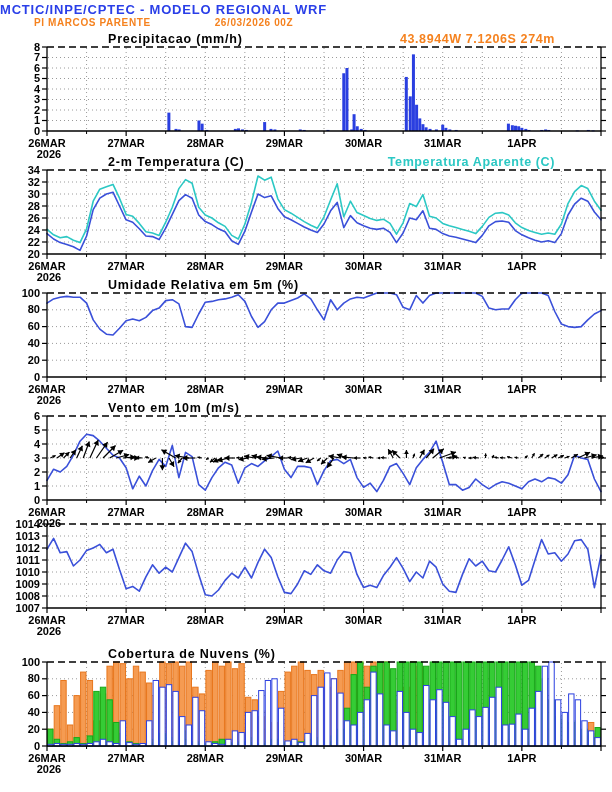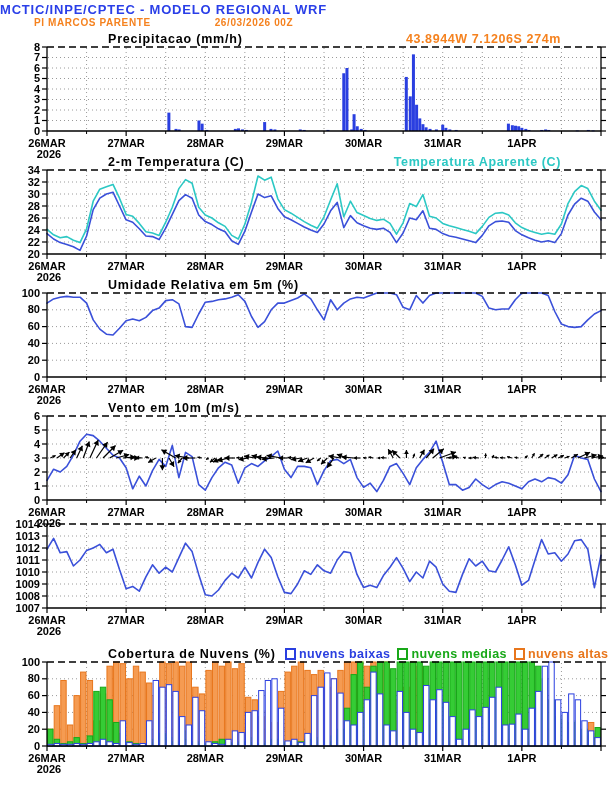--- a/index.html
+++ b/index.html
@@ -4,21 +4,21 @@
 <style>
   html,body{margin:0;padding:0;}
   body{width:612px;height:792px;background:#ffffff;font-family:"Liberation Sans",sans-serif;}
   .page{position:relative;width:612px;height:792px;overflow:hidden;}
   .hdr1{padding-top:2px;font-size:13px;font-weight:bold;letter-spacing:0.8px;}
   .hdr2{display:flex;font-size:10px;font-weight:bold;letter-spacing:0.6px;height:15px;}
   .hdr2 .st{margin-left:34px;}
   .hdr2 .rt{margin-left:64px;}
   .panel{position:relative;height:123px;overflow:visible;}
   .trow{position:relative;height:15px;line-height:14px;padding-left:108px;font-size:12.5px;font-weight:bold;letter-spacing:0.8px;color:#000;}
-  .rlab{position:absolute;right:51px;top:0;letter-spacing:0.6px;}
+  .rlab{position:absolute;right:57px;top:0;letter-spacing:0.6px;}
   .legend{display:inline-flex;gap:7px;margin-left:5px;vertical-align:top;}
   .lg{display:inline-flex;align-items:center;gap:3px;font-size:12.5px;font-weight:bold;letter-spacing:0.4px;}
   .sq{width:7px;height:8px;border:2px solid #000;background:#fff;display:inline-block;}
   svg{display:block;overflow:visible;}
   svg text{font-family:"Liberation Sans",sans-serif;}
 </style>
 </head>
 <body>
 
 <div class="page">
@@ -796,34 +796,20 @@
         <text x="521.8571428571429" y="100" text-anchor="middle" font-size="11" font-weight="bold" fill="#000">1APR</text>
         <line x1="561.4285714285714" x2="561.4285714285714" y1="84" y2="87" stroke="#000" stroke-width="1"></line>
         <line x1="601" x2="601" y1="84" y2="89" stroke="#000" stroke-width="1.2"></line>
         <text x="49" y="111" text-anchor="middle" font-size="11" font-weight="bold" fill="#000">2026</text>
       </svg>
   </div>
 
   <div class="panel">
     <div class="trow">
       <span>Cobertura de Nuvens (%)</span>
-      <span class="legend">
-        <span class="lg">
-          <span class="sq" style="color: rgb(42, 63, 224); border-color: rgb(42, 63, 224);"></span>
-          <span style="color: rgb(42, 63, 224); border-color: rgb(42, 63, 224);">nuvens baixas</span>
-        </span>
-        <span class="lg">
-          <span class="sq" style="color: rgb(24, 168, 24); border-color: rgb(24, 168, 24);"></span>
-          <span style="color: rgb(24, 168, 24); border-color: rgb(24, 168, 24);">nuvens medias</span>
-        </span>
-        <span class="lg">
-          <span class="sq" style="color: rgb(232, 118, 28); border-color: rgb(232, 118, 28);"></span>
-          <span style="color: rgb(232, 118, 28); border-color: rgb(232, 118, 28);">nuvens altas</span>
-        </span>
-      </span>
     </div>
     <svg id="chart-5" width="612" height="112">
         <line x1="86.57142857142857" x2="86.57142857142857" y1="1" y2="83" stroke="#9a9a9a" stroke-width="1" stroke-dasharray="1 3"></line>
         <line x1="126.14285714285714" x2="126.14285714285714" y1="1" y2="83" stroke="#9a9a9a" stroke-width="1" stroke-dasharray="1 3"></line>
         <line x1="165.71428571428572" x2="165.71428571428572" y1="1" y2="83" stroke="#9a9a9a" stroke-width="1" stroke-dasharray="1 3"></line>
         <line x1="205.28571428571428" x2="205.28571428571428" y1="1" y2="83" stroke="#9a9a9a" stroke-width="1" stroke-dasharray="1 3"></line>
         <line x1="244.85714285714286" x2="244.85714285714286" y1="1" y2="83" stroke="#9a9a9a" stroke-width="1" stroke-dasharray="1 3"></line>
         <line x1="284.42857142857144" x2="284.42857142857144" y1="1" y2="83" stroke="#9a9a9a" stroke-width="1" stroke-dasharray="1 3"></line>
         <line x1="324" x2="324" y1="1" y2="83" stroke="#9a9a9a" stroke-width="1" stroke-dasharray="1 3"></line>
         <line x1="363.57142857142856" x2="363.57142857142856" y1="1" y2="83" stroke="#9a9a9a" stroke-width="1" stroke-dasharray="1 3"></line>

